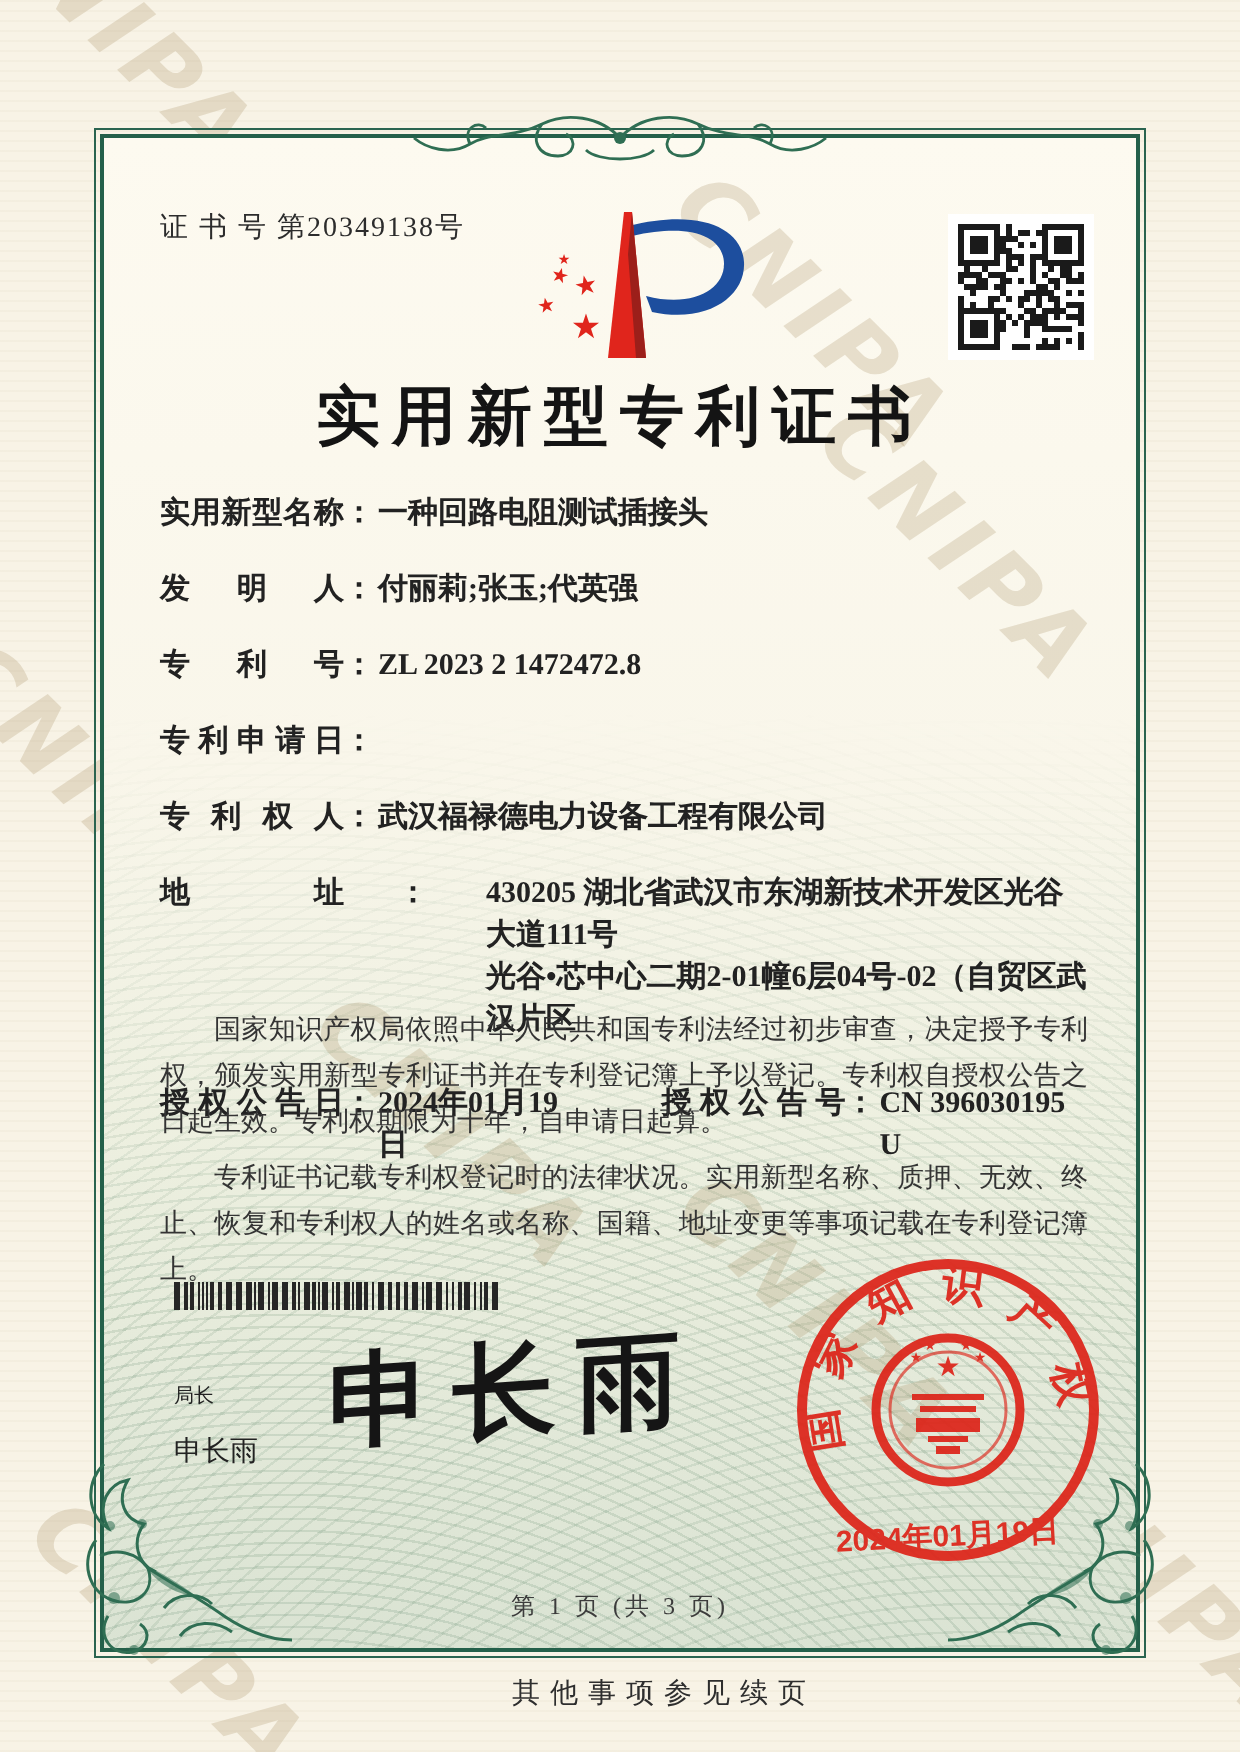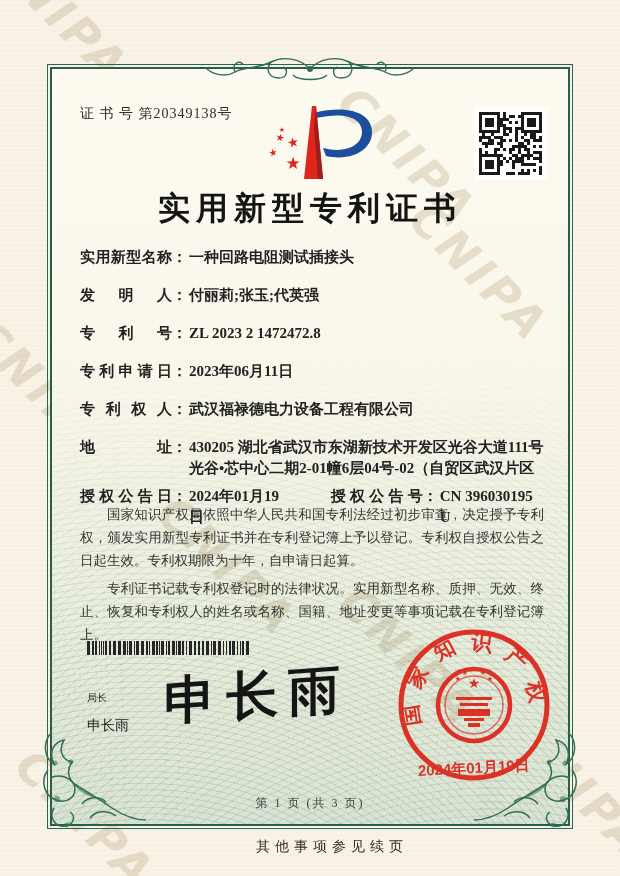--- a/index.html
+++ b/index.html
@@ -50,21 +50,21 @@
   .logo { position:absolute; left:205px; top:28px; }
   .qr { position:absolute; left:422px; top:38px; background:#fff; padding:5px; line-height:0; }
 
   .title {
     position:absolute; left:0; right:0; top:118px; text-align:center;
     font-size:32px; font-weight:700; letter-spacing:6px; color:#141414;
   }
 
   .fields { position:absolute; left:28px; right:22px; top:178px; font-size:15px; color:#222;font-weight:bold; }
   .row { display:flex; align-items:flex-start; line-height:21px; margin-bottom:17px; }
-  .row.addr { margin-bottom:7px; }
+  .row.addr { margin-bottom:21px;gap:27px; }
   .row-label { flex:none; width:92px; display:inline-block; text-align:justify; text-align-last:justify; }
   .row-colon { flex:none; margin:0 2px 0 0; }
   .row-value { flex:1; white-space:pre-line; }
   .row.last { display:flex;align-items:center; }
   .pair { display:flex; }
   .pair + .pair { margin-left:38px; }
 
   .paras { position:absolute; left:28px; right:24px; top:434px; font-size:13.5px; line-height:1.72; color:#343434; text-align:justify; }
   .paras p { text-indent:2em; margin-bottom:4px; }
 
@@ -417,21 +417,20 @@
         <span class="row-value">付丽莉;张玉;代英强</span>
       </div>
       <div class="row">
         <span class="row-label">专利号</span>
           <span class="row-colon">：</span>
         <span class="row-value">ZL 2023 2 1472472.8</span>
       </div>
       <div class="row">
         <span class="row-label">专利申请日</span>
           <span class="row-colon">：</span>
-        <span class="row-value">2023年06月11日</span>
       </div>
       <div class="row">
         <span class="row-label">专利权人</span>
           <span class="row-colon">：</span>
         <span class="row-value">武汉福禄德电力设备工程有限公司</span>
       </div>
       <div class="row addr">
         <span class="row-label">地址</span>
           <span class="row-colon">：</span>
         <span class="row-value">430205 湖北省武汉市东湖新技术开发区光谷大道111号

